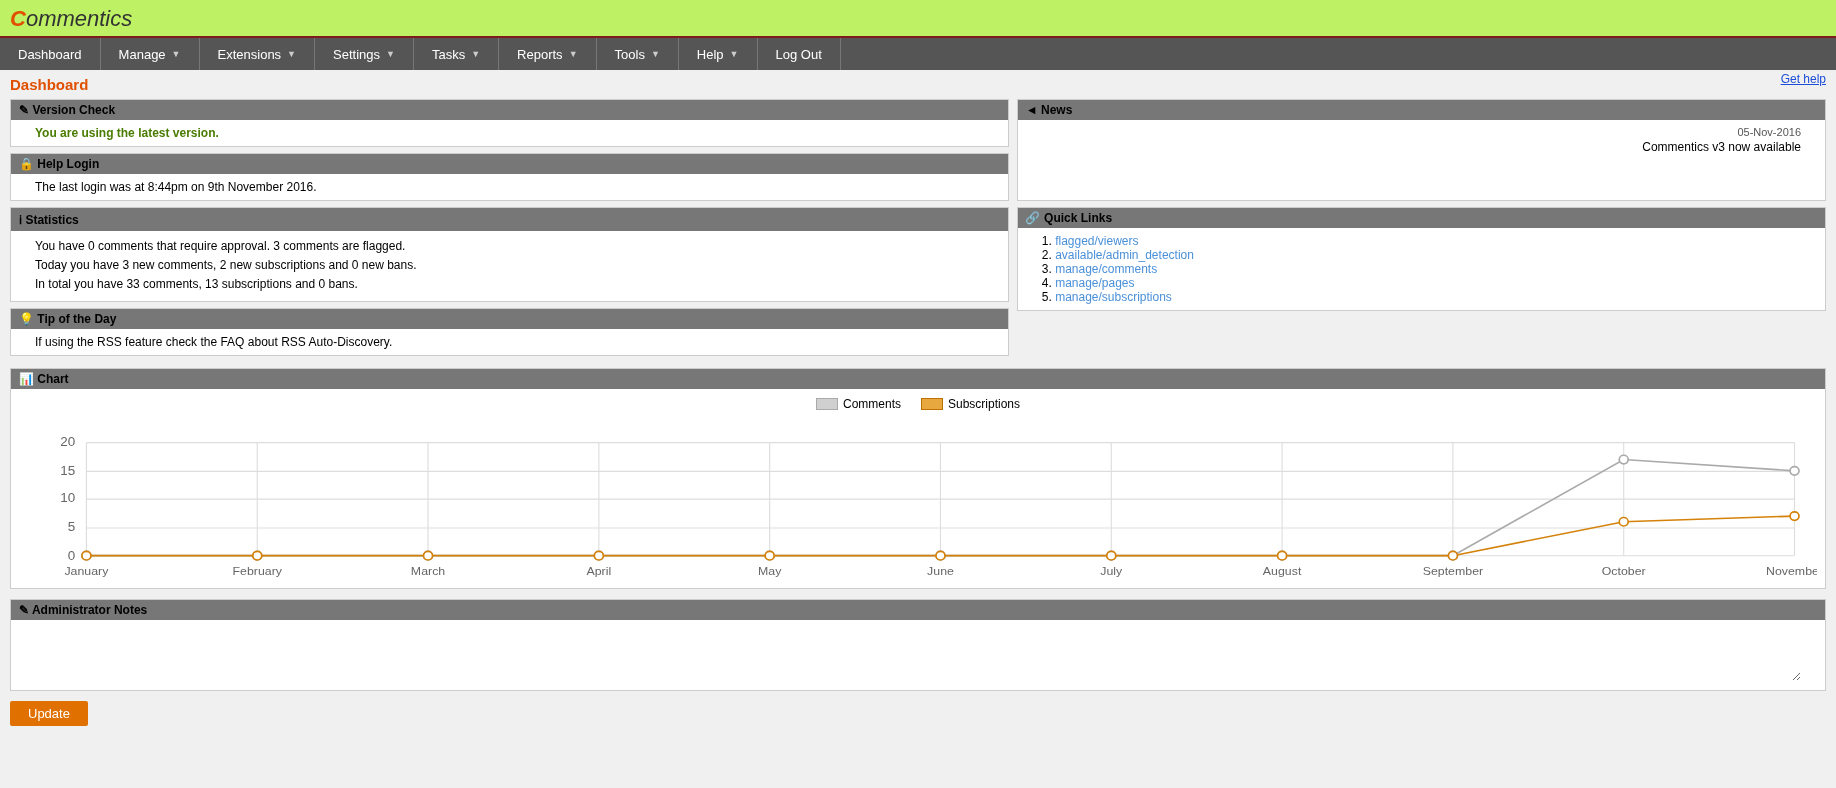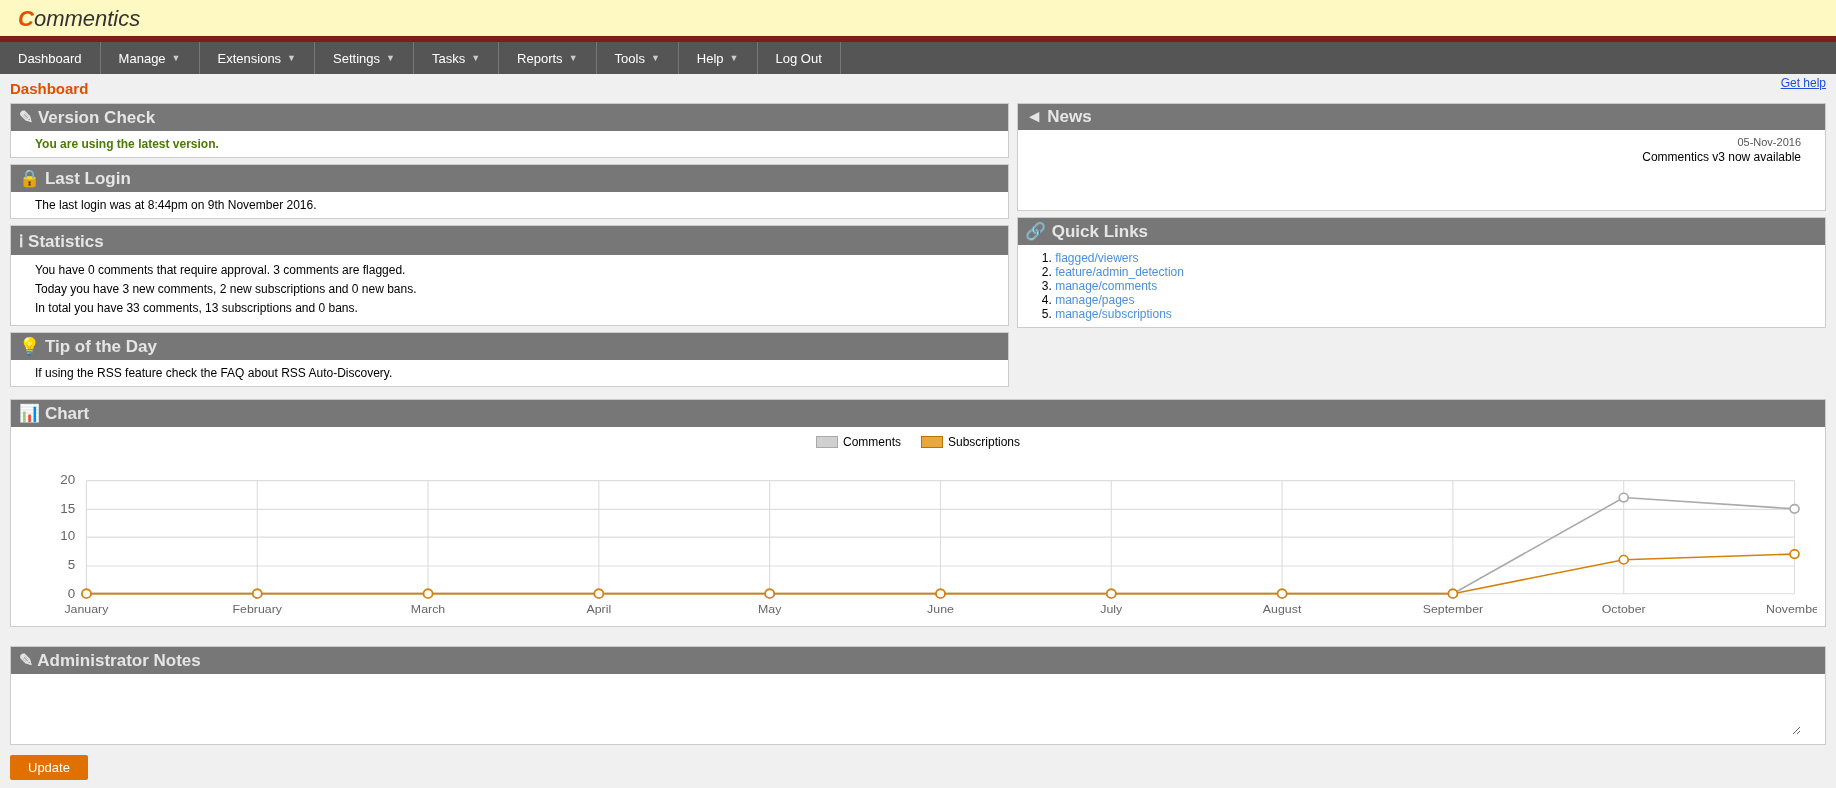--- a/index.html
+++ b/index.html
@@ -1,22 +1,22 @@
 <!DOCTYPE html>
 <html><head>
   <meta charset="utf-8">
   <style>
     * { margin: 0; padding: 0; box-sizing: border-box; }
     body { font-family: Arial, sans-serif; font-size: 12px; background: #f0f0f0; }
 
     
     #logo-bar {
-      background: #fef9c3;
-      padding: 6px 10px 4px 18px;
-      border-bottom: 6px solid #7f1d1d;
+      background: #bef264;
+      padding: 6px 10px 4px 10px;
+      border-bottom: 2px solid #7f1d1d;
     }
     #logo-bar .logo-c { color: #e05000; font-size: 22px; font-style: italic; font-weight: bold; }
     #logo-bar .logo-rest { color: #333; font-size: 22px; font-style: italic; }
 
     
     nav {
       background: #555;
       display: flex;
       height: 32px;
     }
@@ -59,44 +59,44 @@
     .col-left { flex: 0 0 55%; }
     .col-right { flex: 1; }
 
     
     .section {
       margin-bottom: 6px;
       border: 1px solid #ccc;
     }
     .section-header {
       background: #777;
-      color: #e5e5e5;
+      color: #000000;
       padding: 3px 8px;
-      font-size: 17px;
+      font-size: 12px;
       font-weight: bold;
     }
     .section-body {
       background: #fff;
       padding: 6px 24px;
       font-size: 12px;
     }
     .section-body a {
       color: #4a90d9;
       text-decoration: none;
     }
 
     .version-ok { color: #4a7c00; font-weight: bold; }
 
     
     .stats-body { line-height: 1.6; }
 
     
     #chart-section {
       border: 1px solid #ccc;
-      margin-bottom: 19px;
+      margin-bottom: 10px;
     }
     #chart-section .section-header { background: #777; }
     #chart-body {
       background: #fff;
       padding: 8px;
     }
     .chart-legend {
       display: flex;
       justify-content: center;
       gap: 20px;
@@ -159,21 +159,21 @@
     <div class="col-left">
 
       <div class="section">
         <div class="section-header">✎ Version Check</div>
         <div class="section-body">
           <span class="version-ok">You are using the latest version.</span>
         </div>
       </div>
 
       <div class="section">
-        <div class="section-header">🔒 Last Login</div>
+        <div class="section-header">🔒 Help Login</div>
         <div class="section-body">
           <span>The last login was at 8:44pm on 9th November 2016.</span>
         </div>
       </div>
 
       <div class="section">
         <div class="section-header">ℹ Statistics</div>
         <div class="section-body stats-body">
           <div>You have 0 comments that require approval. 3 comments are flagged.</div>
           <div>Today you have 3 new comments, 2 new subscriptions and 0 new bans.</div>
@@ -196,21 +196,21 @@
         <div class="section-body" style="min-height:80px;text-align:right;">
           <div class="news-date">05-Nov-2016</div>
           <div class="news-text">Commentics v3 now available</div>
         </div>
       </div>
 
       <div class="section">
         <div class="section-header">🔗 Quick Links</div>
         <div class="section-body">
           <div>1. <a href="#">flagged/viewers</a></div>
-          <div>2. <a href="#">feature/admin_detection</a></div>
+          <div>2. <a href="#">available/admin_detection</a></div>
           <div>3. <a href="#">manage/comments</a></div>
           <div>4. <a href="#">manage/pages</a></div>
           <div>5. <a href="#">manage/subscriptions</a></div>
         </div>
       </div>
     </div>
   </div>
 
   
   <div id="chart-section" class="section">

